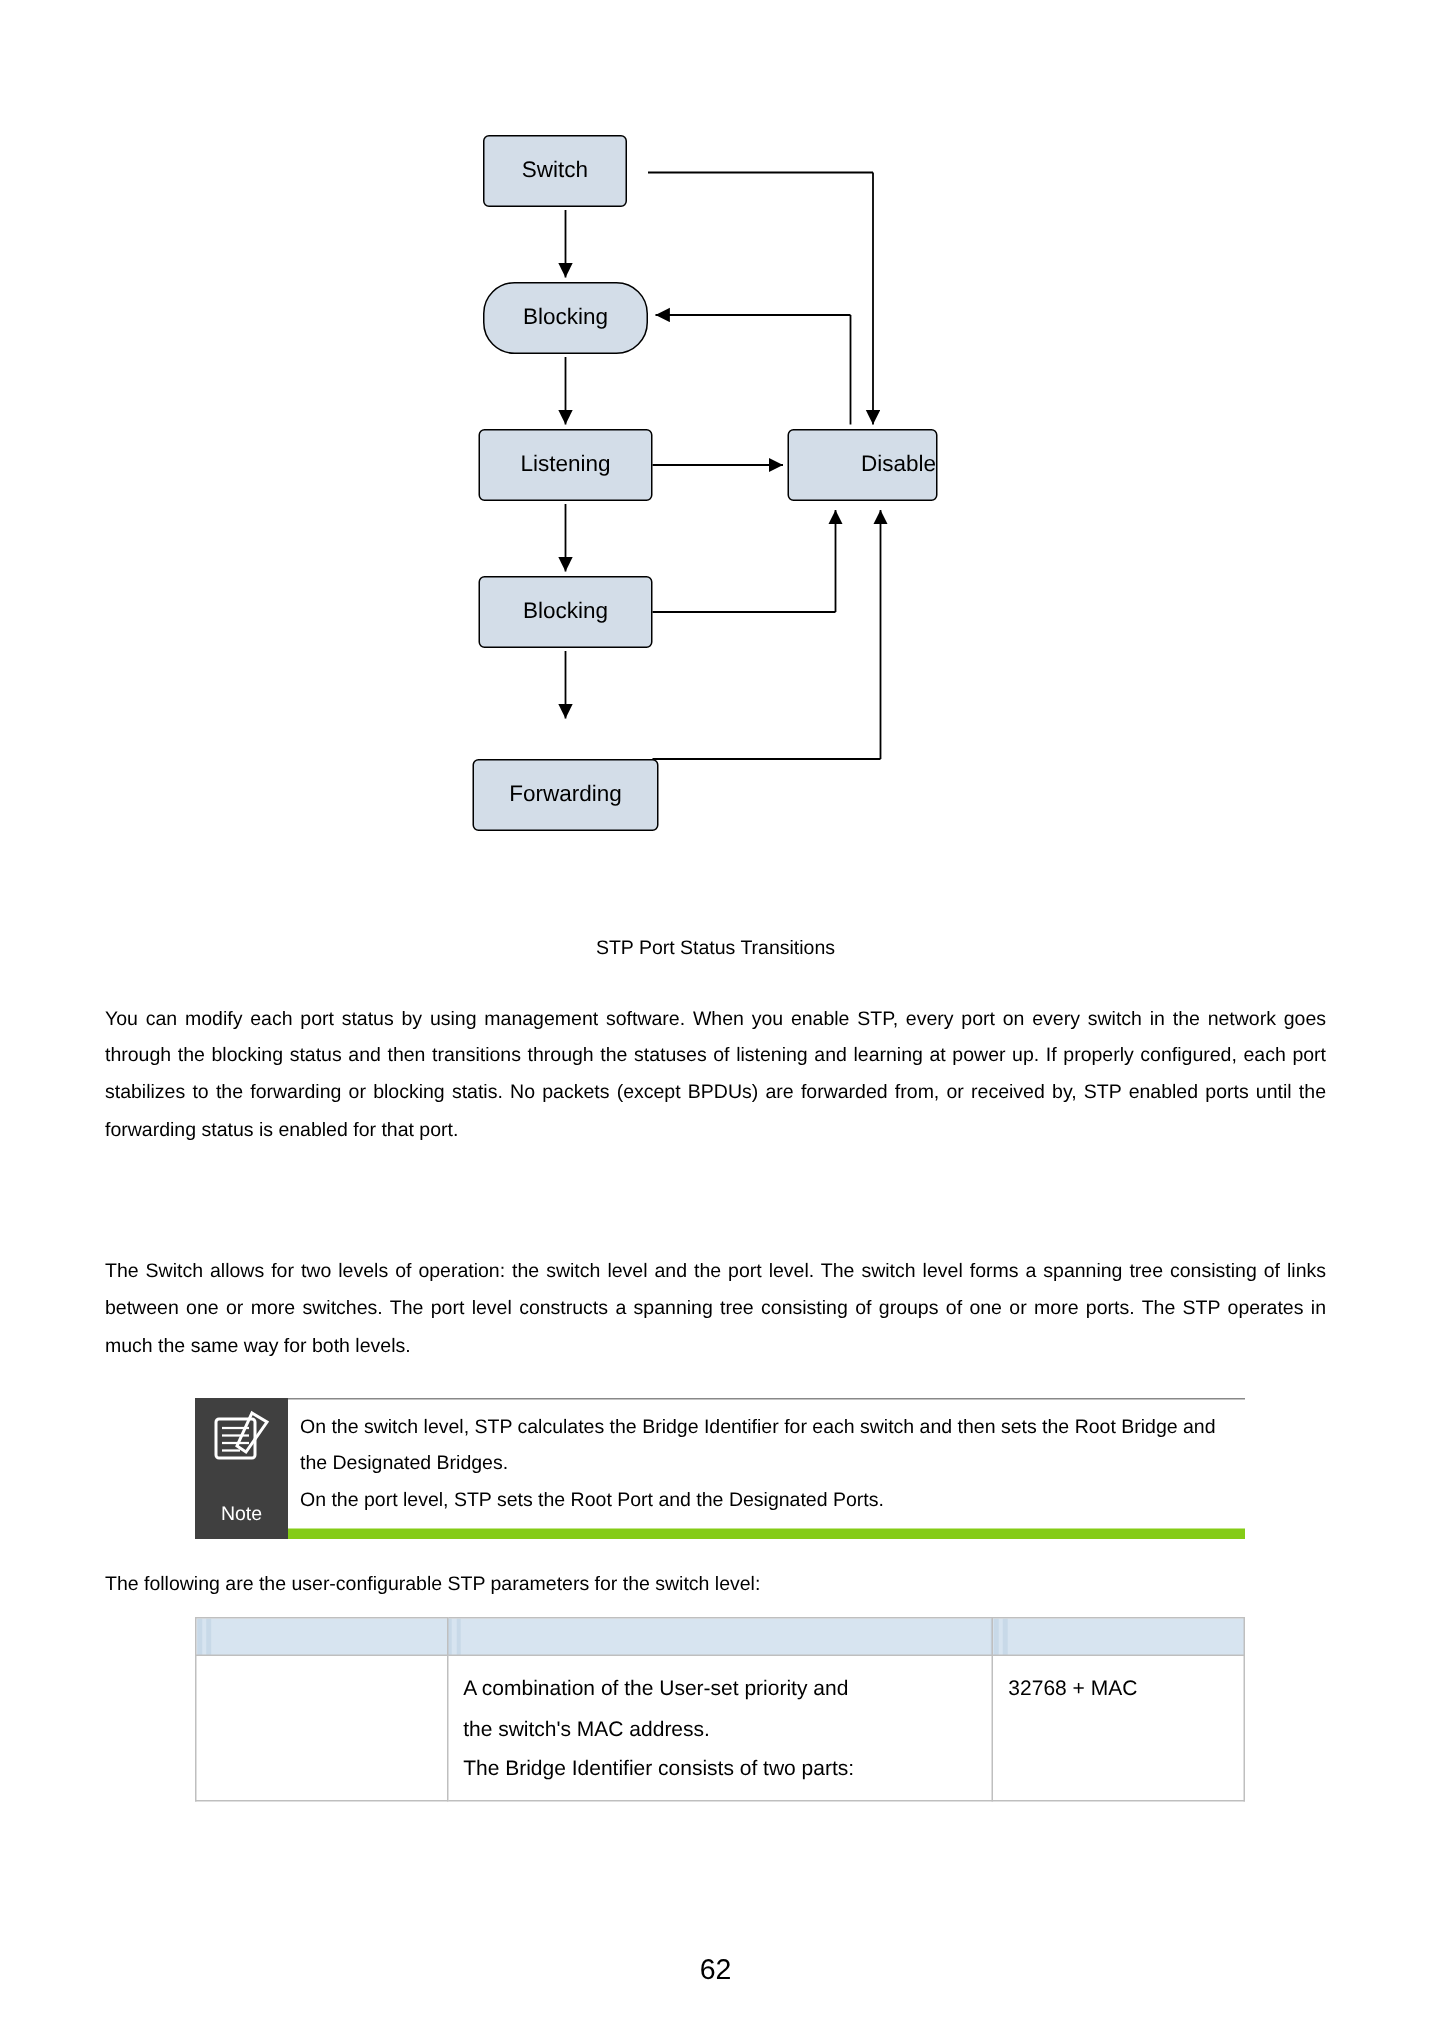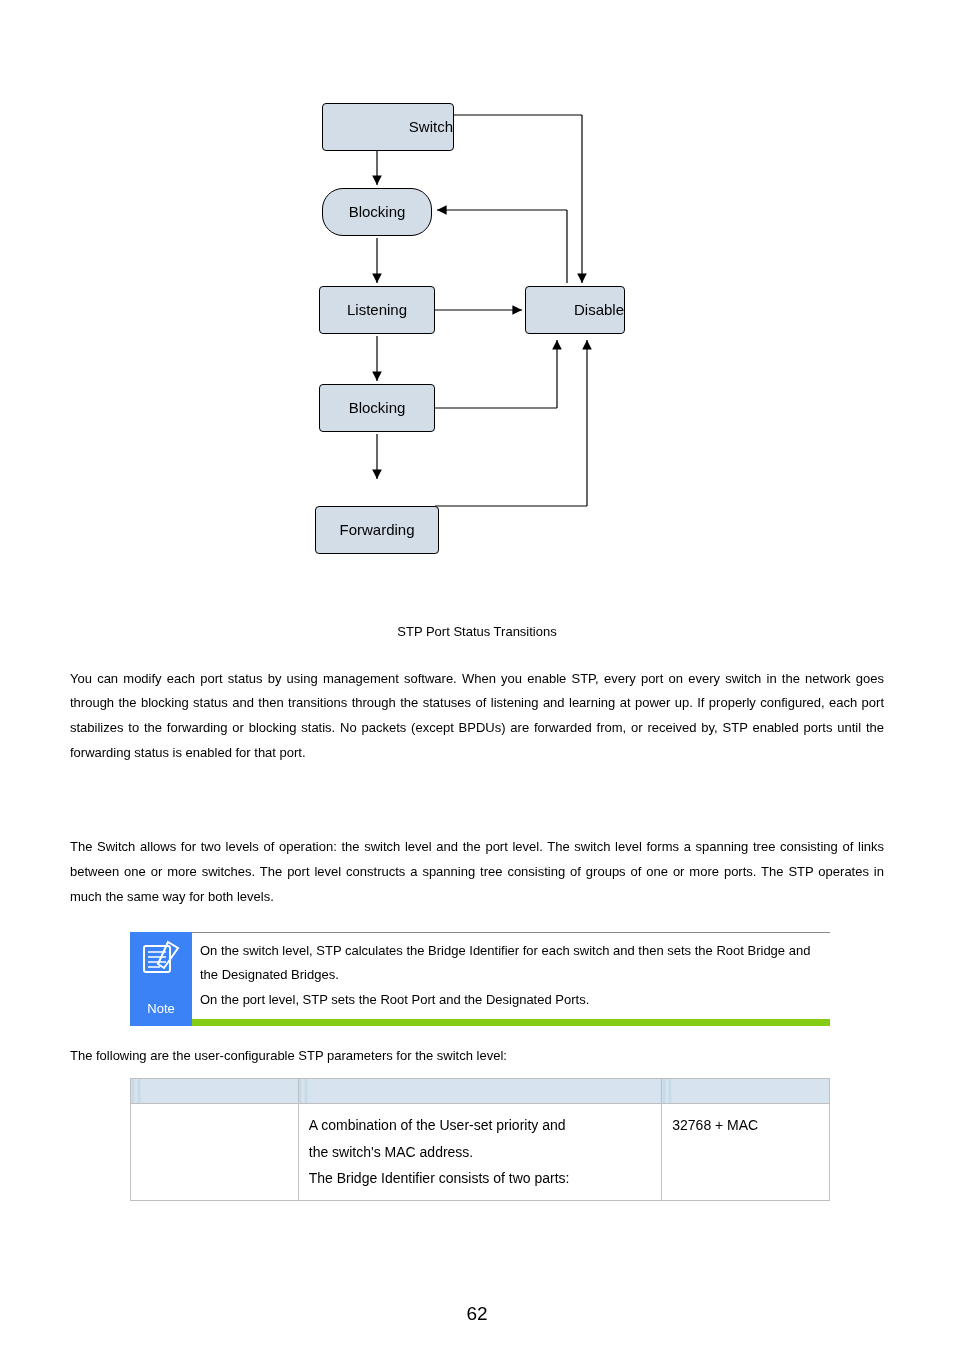--- a/index.html
+++ b/index.html
@@ -45,21 +45,21 @@
   }
   .section-gap { height: 70px; }
   .note-block {
     display: flex;
     align-items: stretch;
     margin: 22px 0 18px 60px;
     width: 700px;
   }
   .note-icon {
     width: 62px;
-    background: #3b82f6;
+    background: #404040;
     display: flex;
     flex-direction: column;
     align-items: center;
     justify-content: flex-end;
     color: #fff;
     font-size: 13px;
     padding-bottom: 4px;
     box-sizing: border-box;
     position: relative;
   }
@@ -133,21 +133,21 @@
 
       <line x1="168" y1="230" x2="255" y2="230" stroke="#000" stroke-width="1.2" marker-end="url(#ah)"></line>
 
       <line x1="168" y1="328" x2="290" y2="328" stroke="#000" stroke-width="1.2"></line>
       <line x1="290" y1="328" x2="290" y2="260" stroke="#000" stroke-width="1.2" marker-end="url(#ah)"></line>
 
       <line x1="168" y1="426" x2="320" y2="426" stroke="#000" stroke-width="1.2"></line>
       <line x1="320" y1="426" x2="320" y2="260" stroke="#000" stroke-width="1.2" marker-end="url(#ah)"></line>
     </svg>
 
-    <div class="diagram-node" style="left:55px; top:23px; width:132px; height:48px;justify-content:flex-end;">
+    <div class="diagram-node" style="left:55px; top:10px; width:96px; height:48px;">
       <span>Switch</span>
     </div>
     <div class="diagram-node" style="left:55px; top:108px; width:110px; height:48px;border-radius:21px;">
       <span>Blocking</span>
     </div>
     <div class="diagram-node" style="left:52px; top:206px; width:116px; height:48px;">
       <span>Listening</span>
     </div>
     <div class="diagram-node" style="left:258px; top:206px; width:100px; height:48px;justify-content:flex-end;">
       <span>Disable</span>

